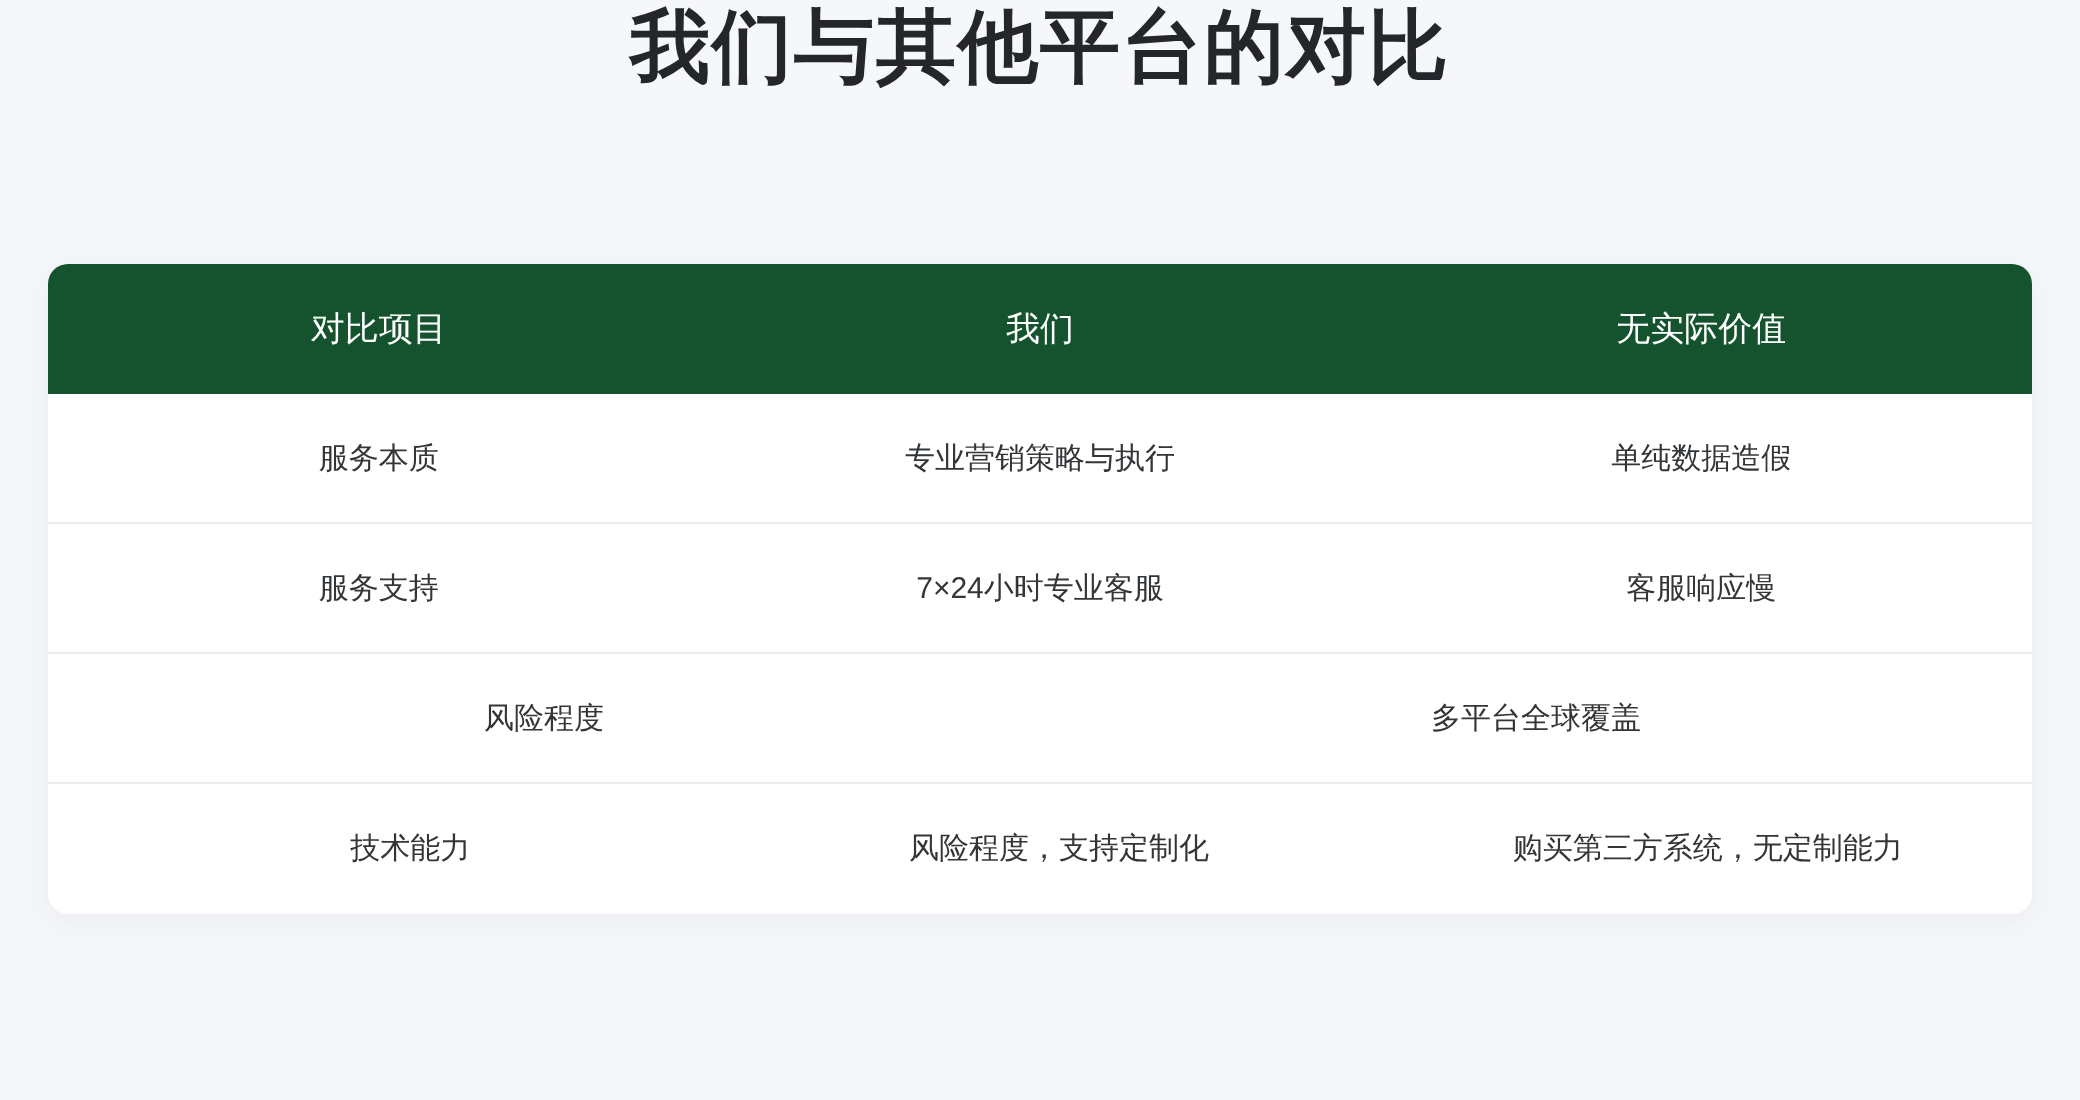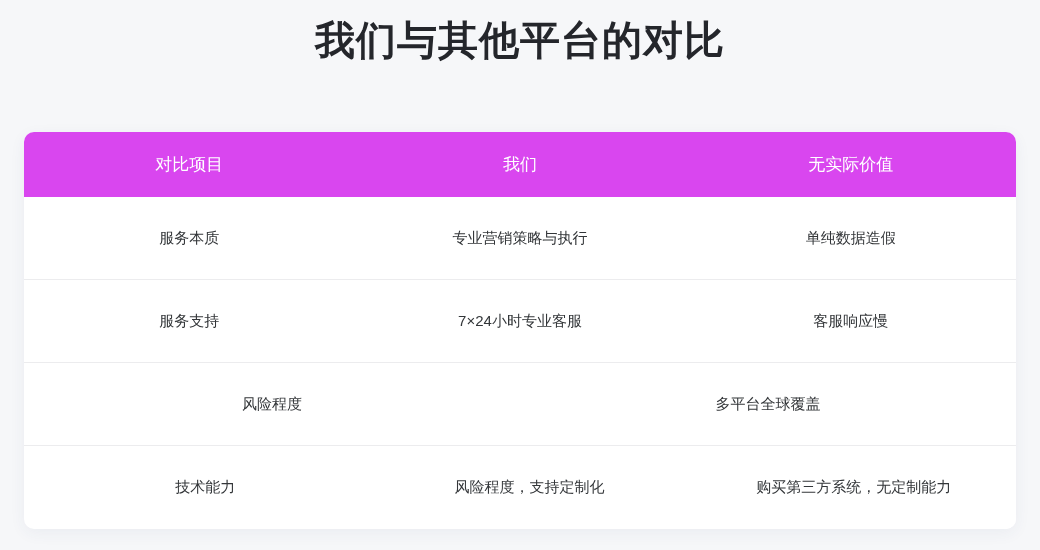--- a/index.html
+++ b/index.html
@@ -9,61 +9,60 @@
       overflow: hidden;
       background: #f6f7f9;
       font-family: "Liberation Sans", "DejaVu Sans", sans-serif;
     }
     .page {
       width: 1040px;
       height: 550px;
       position: relative;
     }
     .page-title {
-      padding-top: 16px;
       text-align: center;
       font-size: 40px;
       font-weight: 700;
       letter-spacing: 1px;
       color: #24262b;
       line-height: 1.2;
     }
     .compare-card {
       position: absolute;
       left: 24px;
       top: 132px;
       width: 992px;
       border-radius: 10px;
       background: #ffffff;
       box-shadow: 0 4px 16px rgba(50, 60, 120, 0.06);
       overflow: hidden;
     }
     .thead {
       display: flex;
       height: 65px;
-      background: #d946ef;
+      background: #14532d;
     }
     .thead .cell {
       color: #ffffff;
       font-size: 17px;
       font-weight: 400;
     }
     .cell {
       flex: 1 1 0;
       display: flex;
       align-items: center;
       justify-content: center;
       text-align: center;
       font-size: 15px;
       color: #333639;
       padding: 0 12px;
     }
     .trow {
       display: flex;
-      height: 83px;
+      height: 65px;
       background: #ffffff;
       border-bottom: 1px solid #ececee;
     }
     .trow:last-child { border-bottom: none; margin-left: 19px; }
   </style>
 </head>
 <body>
 
 <div class="page">
 

